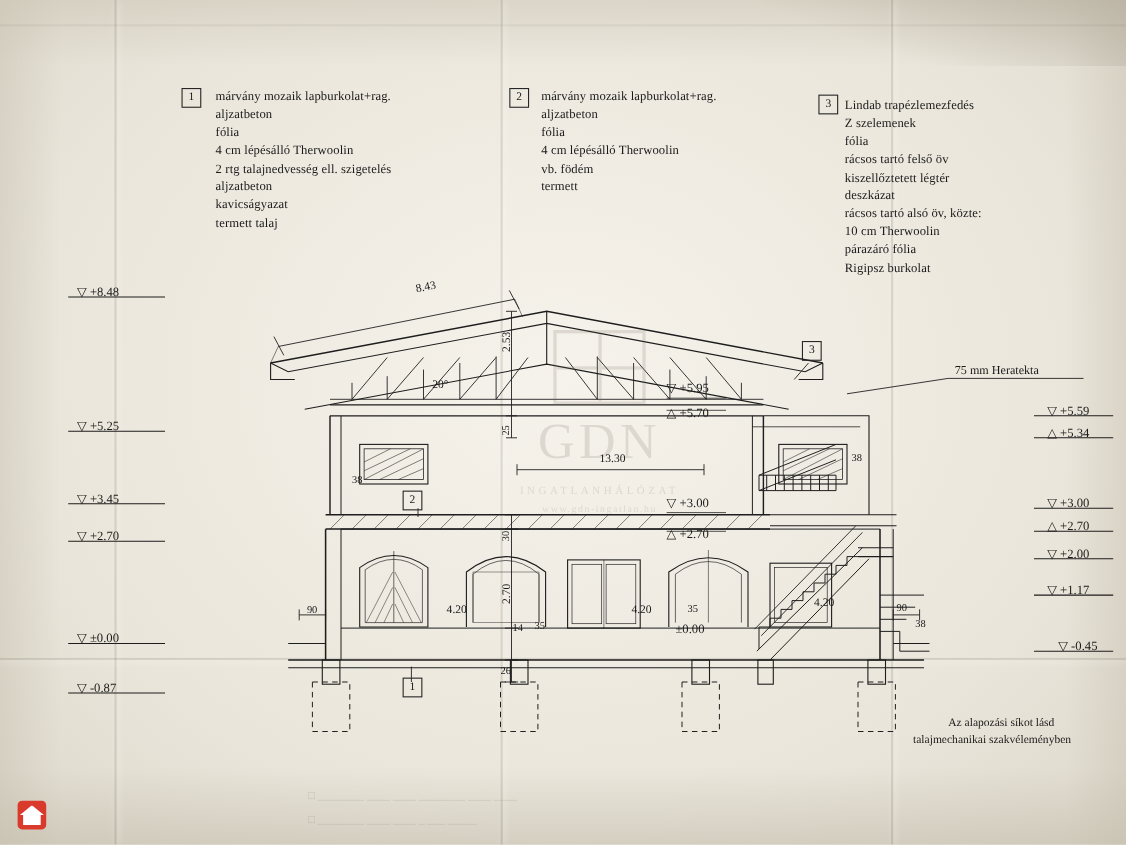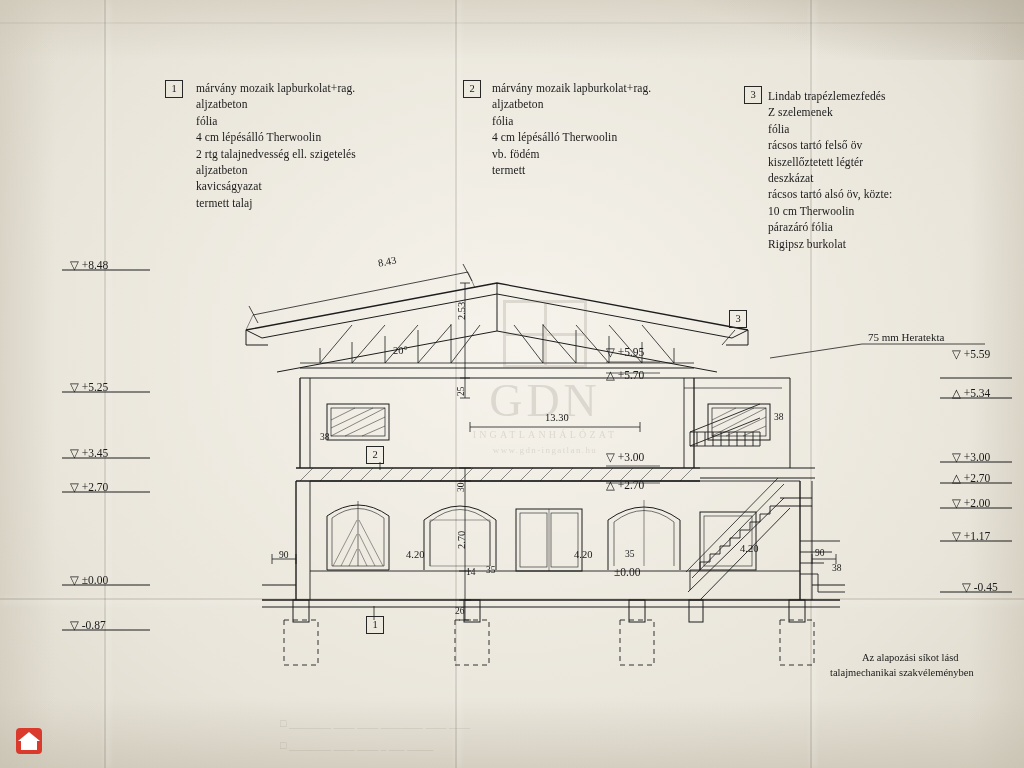--- a/index.html
+++ b/index.html
@@ -53,21 +53,21 @@
   .dim.vert{transform:rotate(-90deg);transform-origin:left top;}
   .lbl{position:absolute;font-size:11px;white-space:nowrap;}
   .footnote{position:absolute;font-size:10.5px;line-height:15px;white-space:nowrap;}
 
   
   .wm{
     position:absolute;left:430px;top:300px;width:230px;height:180px;
     opacity:.17;pointer-events:none;text-align:center;
   }
   .wm .gdn{font-size:46px;letter-spacing:4px;color:#6b6558;font-family:"Liberation Serif",serif;}
-  .wm .sub1{font-size:10px;letter-spacing:3.2px;color:#6b6558;margin-top:2px;}
+  .wm .sub1{font-size:10px;letter-spacing:3.2px;color:#6b6558;margin-top:14px;}
   .wm .sub2{font-size:9px;letter-spacing:1.4px;color:#6b6558;margin-top:5px;}
   .wm .box{width:78px;height:62px;border:3px solid #6b6558;margin:0 auto 6px;position:relative;}
   .wm .box:before{content:"";position:absolute;left:50%;top:0;width:3px;height:100%;background:#6b6558;margin-left:-1.5px;}
   .wm .box:after{content:"";position:absolute;top:50%;left:0;height:3px;width:100%;background:#6b6558;margin-top:-1.5px;}
 
   
   .logo{
     position:absolute;left:16px;bottom:14px;display:flex;align-items:center;gap:8px;
   }
   .logo .mark{
@@ -420,21 +420,21 @@
 </div>
 <div class="lvl" style="left:70px;top:573px;">
   <span>▽</span>
   <span>±0.00</span>
 </div>
 <div class="lvl" style="left:70px;top:618px;">
   <span>▽</span>
   <span>-0.87</span>
 </div>
 
-<div class="lvl" style="left:952px;top:347px;text-align:center;">
+<div class="lvl" style="left:952px;top:366px;text-align:center;">
   <span>▽</span>
   <span>+5.59</span>
 </div>
 <div class="lvl" style="left:952px;top:386px;">
   <span>△</span>
   <span>+5.34</span>
 </div>
 <div class="lvl" style="left:952px;top:450px;">
   <span>▽</span>
   <span>+3.00</span>

